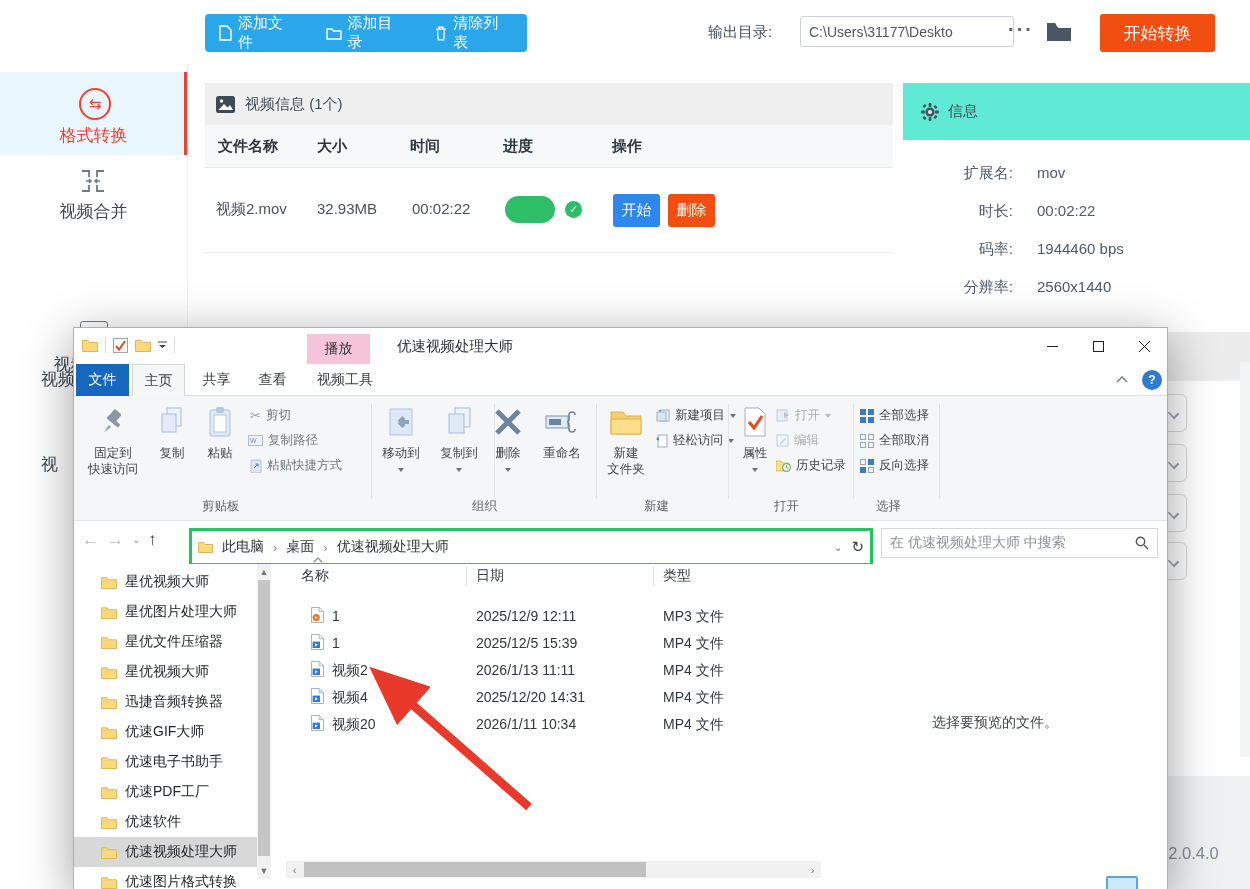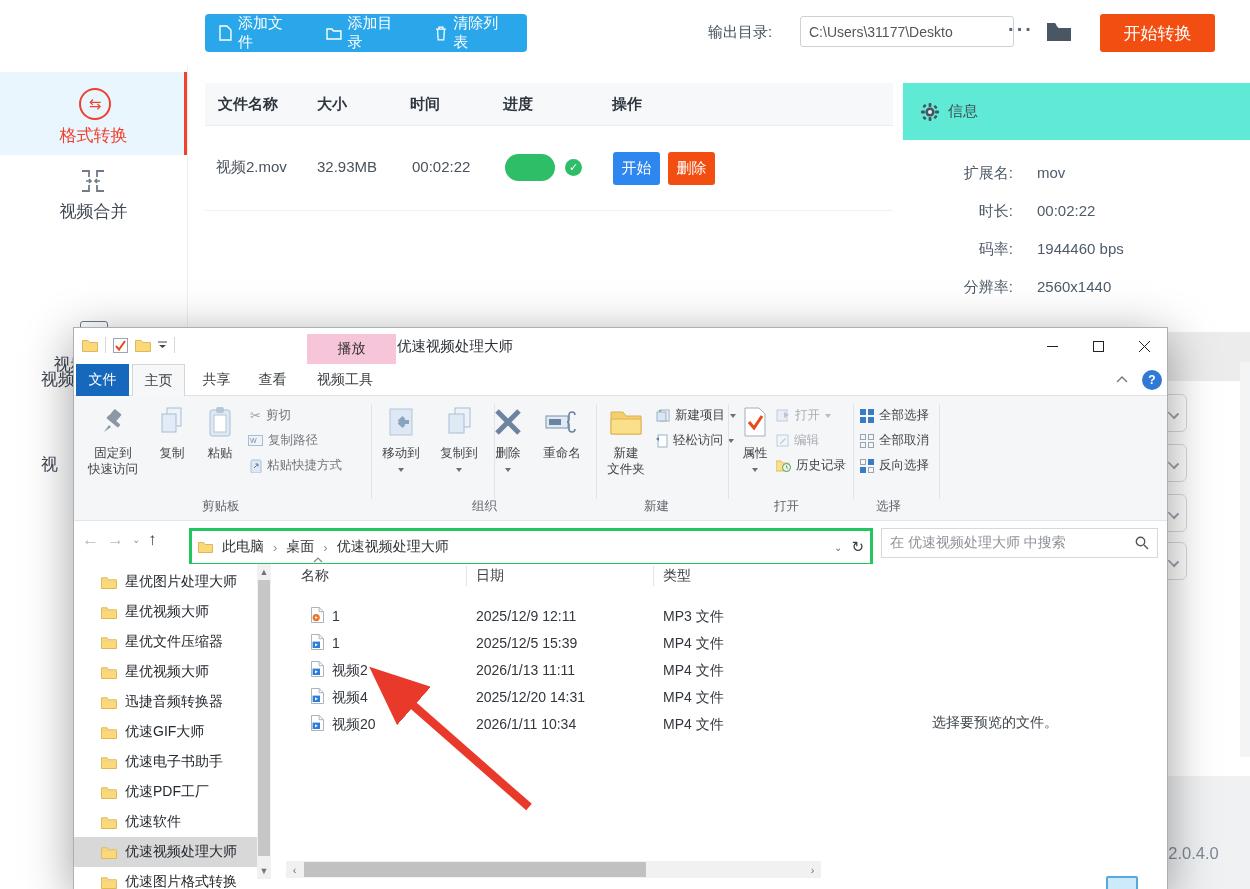--- a/index.html
+++ b/index.html
@@ -39,21 +39,21 @@
   .info-val{position:absolute;left:134px;top:10px;}
   .frag-dd{position:absolute;left:72px;width:210px;height:36px;border:1px solid #d6dbe0;border-radius:6px;color:#98a1aa;}
   .frag-dd:after{content:"";position:absolute;right:8px;top:14px;width:7px;height:7px;border-right:2px solid #9aa3ac;border-bottom:2px solid #9aa3ac;transform:rotate(45deg) scaleY(.8);}
   .version{color:#7e8a97;font-size:16.5px;}
 
   
   #explorer{left:73px;top:327px;width:1095px;height:562px;background:#fff;border:1px solid #a9b0b6;box-sizing:border-box;box-shadow:0 10px 45px rgba(0,0,0,.38);z-index:10;}
   .titlebar{left:0;top:0;width:100%;height:36px;background:#fff;}
   .qat{left:8px;top:9px;gap:7px;}
   .qat-sep{width:1px;height:16px;background:#d8d8d8;}
-  .pink-tab{left:233px;top:6px;width:89px;height:30px;background:#f7c5d9;color:#333;font-size:14px;display:flex;align-items:center;justify-content:center;}
+  .pink-tab{left:233px;top:6px;width:63px;height:30px;background:#f7c5d9;color:#333;font-size:14px;display:flex;align-items:center;justify-content:center;}
   .win-title{left:323px;top:9px;font-size:14.5px;color:#2a2e33;}
   .win-ctrls{right:0;top:0;height:36px;display:flex;}
   .win-btn{width:46px;height:36px;display:flex;align-items:center;justify-content:center;cursor:pointer;}
   .tabstrip{left:0;top:36px;width:100%;height:32px;background:#fff;border-bottom:1px solid #e1e1e1;box-sizing:border-box;}
   .tab{position:absolute;top:0;height:32px;display:flex;align-items:center;justify-content:center;font-size:14px;color:#3c4043;cursor:pointer;}
   .tab-file{left:2px;width:53px;background:#1668bd;color:#fff;}
   .tab-home{left:58px;width:53px;background:#f6f7f8;border:1px solid #d5d5d5;border-bottom:none;box-sizing:border-box;height:33px;}
   .tab-share{left:116px;width:53px;}
   .tab-view{left:172px;width:53px;}
   .tab-vtools{left:230px;width:82px;}
@@ -138,20 +138,28 @@
     </div>
     <div class="abs" style="top:255px;width:187px;">
       <div class="abs gifbox">GIF</div>
       <div class="abs side-item" style="top:32px;">视频转GIF</div>
     </div>
     <div class="abs side-partial" style="left:41px;top:302px;">视频</div>
     <div class="abs side-partial" style="left:41px;top:387px;">视</div>
   </div>
 
   <div class="abs" style="left:205px;top:83px;width:688px;">
+    <div class="card-head">
+      <svg style="margin:0 10px 0 11px;" width="19" height="17" viewBox="0 0 19 17">
+          <rect x="0" y="0" width="19" height="17" rx="2.5" fill="#3f4a57"></rect>
+          <circle cx="5.5" cy="5" r="1.7" fill="#fff"></circle>
+          <path d="M2.5 14 8 8l3.5 3.5L14 9l3 5z" fill="#fff"></path>
+        </svg>
+      <span>视频信息 (1个)</span>
+    </div>
     <div class="col-head">
       <span style="left:13px;">文件名称</span>
       <span style="left:112px;">大小</span>
       <span style="left:205px;">时间</span>
       <span style="left:298px;">进度</span>
       <span style="left:407px;">操作</span>
     </div>
     <div class="vrow">
       <span style="left:11px;top:32px;">视频2.mov</span>
       <span style="left:112px;top:32px;">32.93MB</span>
@@ -489,28 +497,28 @@
       </div>
     </div>
 
     <div class="abs content">
       <div class="abs tree">
           <div class="tree-item">
             <svg width="16" height="13" viewBox="0 0 16 13">
               <path d="M.5 1.8h5.6l1.6 2H15.5v8.7H.5z" fill="#fbd978" stroke="#dfb85e"></path>
               <path d="M.5 4.6h15" stroke="#efd28a" stroke-width="1.2"></path>
             </svg>
+            <span>星优视频大师</span>
+          </div>
+          <div class="tree-item">
+            <svg width="16" height="13" viewBox="0 0 16 13">
+              <path d="M.5 1.8h5.6l1.6 2H15.5v8.7H.5z" fill="#fbd978" stroke="#dfb85e"></path>
+              <path d="M.5 4.6h15" stroke="#efd28a" stroke-width="1.2"></path>
+            </svg>
             <span>星优图片处理大师</span>
-          </div>
-          <div class="tree-item">
-            <svg width="16" height="13" viewBox="0 0 16 13">
-              <path d="M.5 1.8h5.6l1.6 2H15.5v8.7H.5z" fill="#fbd978" stroke="#dfb85e"></path>
-              <path d="M.5 4.6h15" stroke="#efd28a" stroke-width="1.2"></path>
-            </svg>
-            <span>星优视频大师</span>
           </div>
           <div class="tree-item">
             <svg width="16" height="13" viewBox="0 0 16 13">
               <path d="M.5 1.8h5.6l1.6 2H15.5v8.7H.5z" fill="#fbd978" stroke="#dfb85e"></path>
               <path d="M.5 4.6h15" stroke="#efd28a" stroke-width="1.2"></path>
             </svg>
             <span>星优文件压缩器</span>
           </div>
           <div class="tree-item">
             <svg width="16" height="13" viewBox="0 0 16 13">

